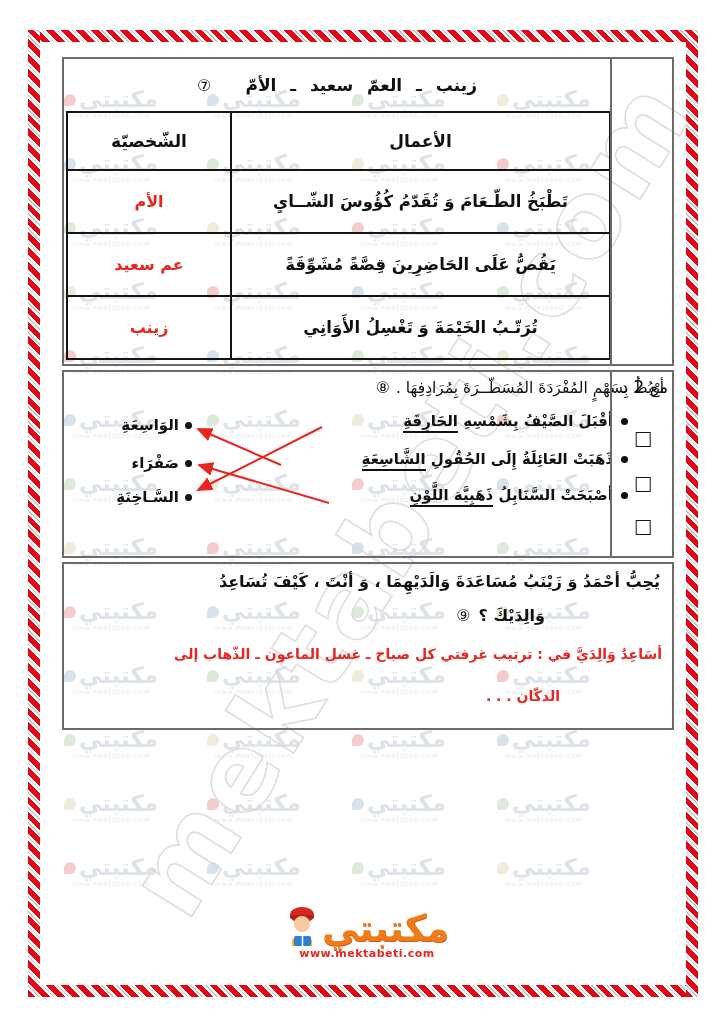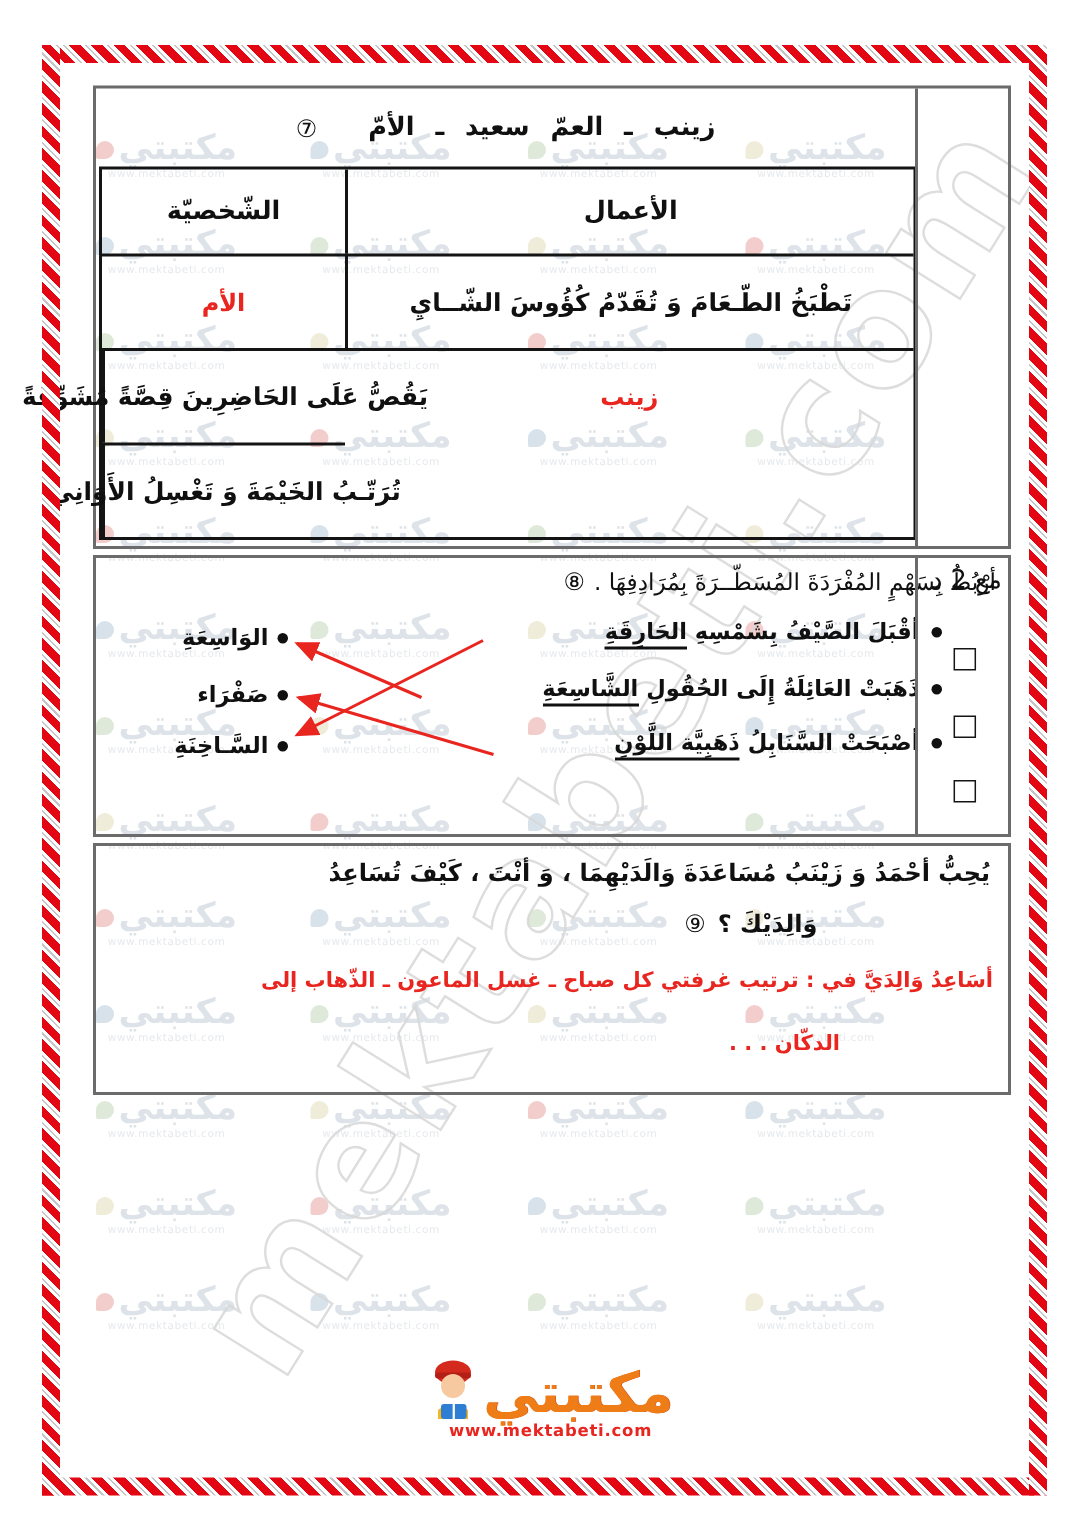--- a/index.html
+++ b/index.html
@@ -471,20 +471,23 @@
         <span style="direction:rtl">الأعمال</span>
       </div>
 
       <div class="cell body rowline">
         <span class="char-name">الأم</span>
       </div>
       <div class="cell body rowline col2">
         <span class="action-text">تَطْبَخُ الطّـعَامَ وَ تُقَدّمُ كُؤُوسَ الشّــايِ</span>
       </div>
 
+      <div class="cell body rowline">
+        <span class="char-name">عم سعيد</span>
+      </div>
       <div class="cell body rowline col2">
         <span class="action-text">يَقُصُّ عَلَى الحَاضِرِينَ قِصَّةً مُشَوِّقَةً</span>
       </div>
 
       <div class="cell body rowline">
         <span class="char-name">زينب</span>
       </div>
       <div class="cell body rowline col2">
         <span class="action-text">تُرَتّـبُ الخَيْمَةَ وَ تَغْسِلُ الأَوَانِي</span>
       </div>

